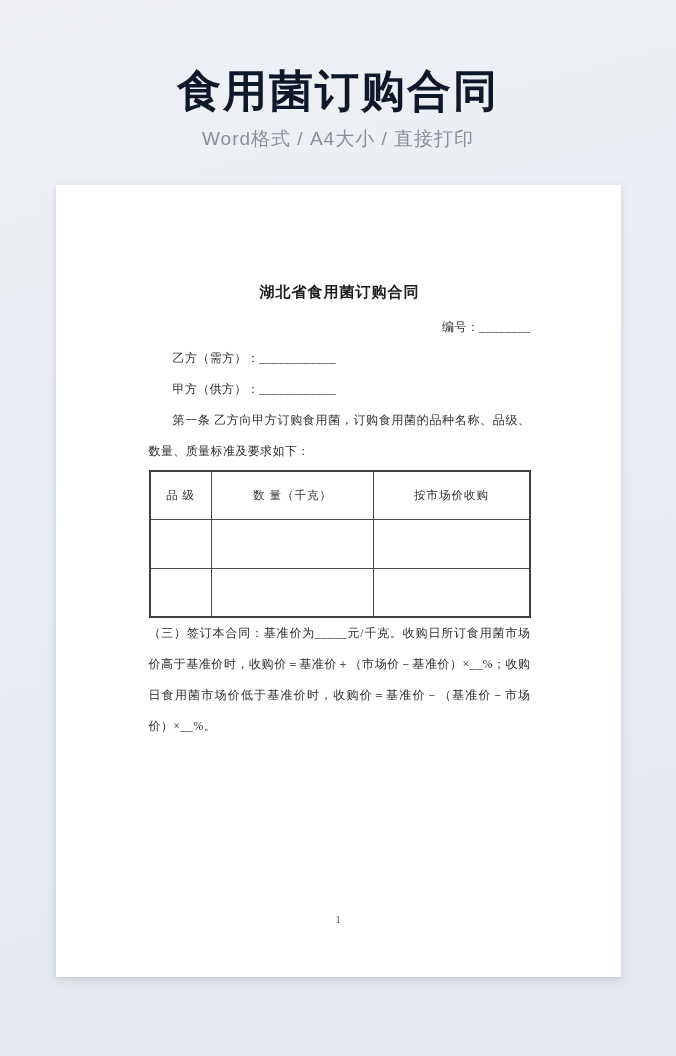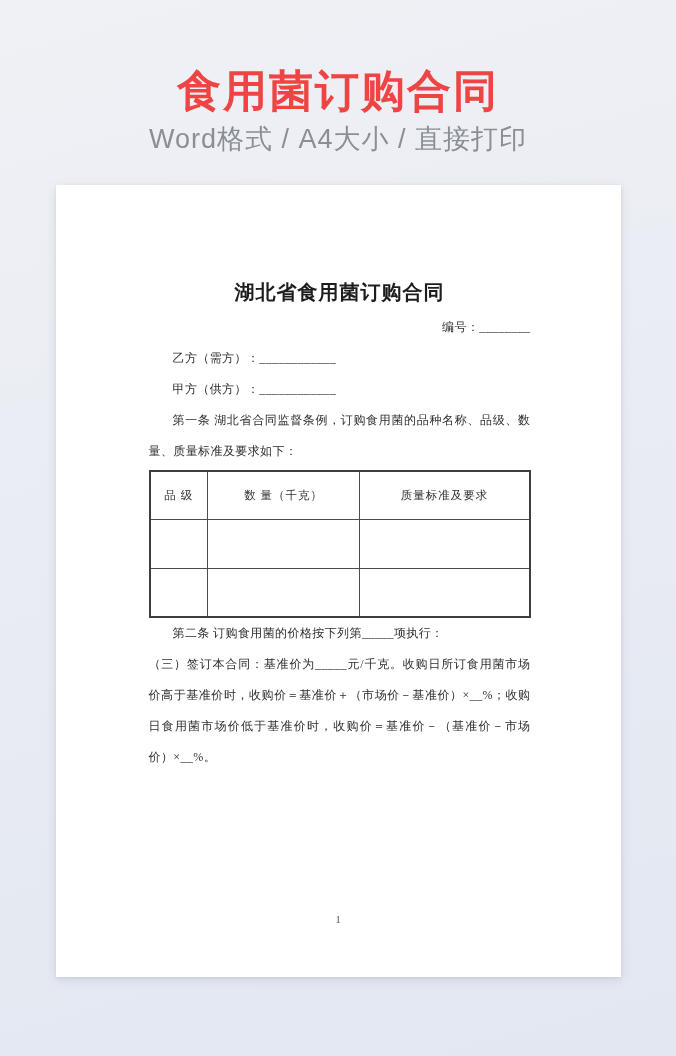--- a/index.html
+++ b/index.html
@@ -9,40 +9,40 @@
     width: 676px; height: 1056px;
     background: linear-gradient(165deg, #eff1f5 0%, #e9ecf3 45%, #e2e7f1 100%);
     overflow: hidden;
   }
   .stage { width: 676px; height: 1056px; position: relative; }
 
   
   .hero { padding-top: 66px; text-align: center; }
   .hero h1 {
     font-size: 44px; line-height: 50px; font-weight: bold;
-    color: #ef4444; letter-spacing: 2px;
+    color: #0f172a; letter-spacing: 2px;
   }
   .hero .sub {
-    margin-top: 8px; font-size: 27px; line-height: 30px;
+    margin-top: 8px; font-size: 19px; line-height: 30px;
     color: #8b8f95; letter-spacing: 1px; font-weight: normal;
   }
 
   
   .paper {
     width: 565px; height: 792px;
     margin: 31px auto 0 auto;
     background: #ffffff;
     box-shadow: 0 3px 10px rgba(70,80,110,0.12), 0 1px 3px rgba(70,80,110,0.10);
     position: relative;
     padding: 95px 90px 0 93px;
     font-family: "Liberation Serif", serif;
     color: #2e2e2e;
   }
   .doc-title {
-    text-align: center; font-size: 20px; line-height: 24px;
+    text-align: center; font-size: 15px; line-height: 24px;
     font-weight: bold; letter-spacing: 1px; color: #1d1d1d;
   }
   .paper p {
     font-size: 12px; line-height: 31px;
     letter-spacing: 0.4px;
   }
   .serial { text-align: right; margin-top: 8px; }
   .ind { text-indent: 2em; }
   .just { text-align: justify; }
 
@@ -79,44 +79,43 @@
   <div class="paper">
 
     <h2 class="doc-title">湖北省食用菌订购合同</h2>
 
     <p class="serial">编号：________</p>
 
     <p class="ind">乙方（需方）：____________</p>
     <p class="ind">甲方（供方）：____________</p>
 
 
-    <p class="ind just">第一条 湖北省合同监督条例，订购食用菌的品种名称、品级、数量、质量标准及要求如下：</p>
+    <p class="ind just">第一条 乙方向甲方订购食用菌，订购食用菌的品种名称、品级、数量、质量标准及要求如下：</p>
 
     <table class="order">
       <thead>
         <tr>
           <th>品 级</th>
           <th>数 量（千克）</th>
-          <th>质量标准及要求</th>
+          <th>按市场价收购</th>
         </tr>
       </thead>
       <tbody>
         <tr>
           <td></td>
           <td></td>
           <td></td>
         </tr>
         <tr>
           <td></td>
           <td></td>
           <td></td>
         </tr>
       </tbody>
     </table>
 
-    <p class="ind just">第二条 订购食用菌的价格按下列第_____项执行：</p>
 
     <p class="just">（三）签订本合同：基准价为_____元/千克。收购日所订食用菌市场价高于基准价时，收购价＝基准价＋（市场价－基准价）×__%；收购日食用菌市场价低于基准价时，收购价＝基准价－（基准价－市场价）×__%。</p>
 
     <div class="page-num">1</div>
   </div>
 
 </div>
 
 </body></html>

